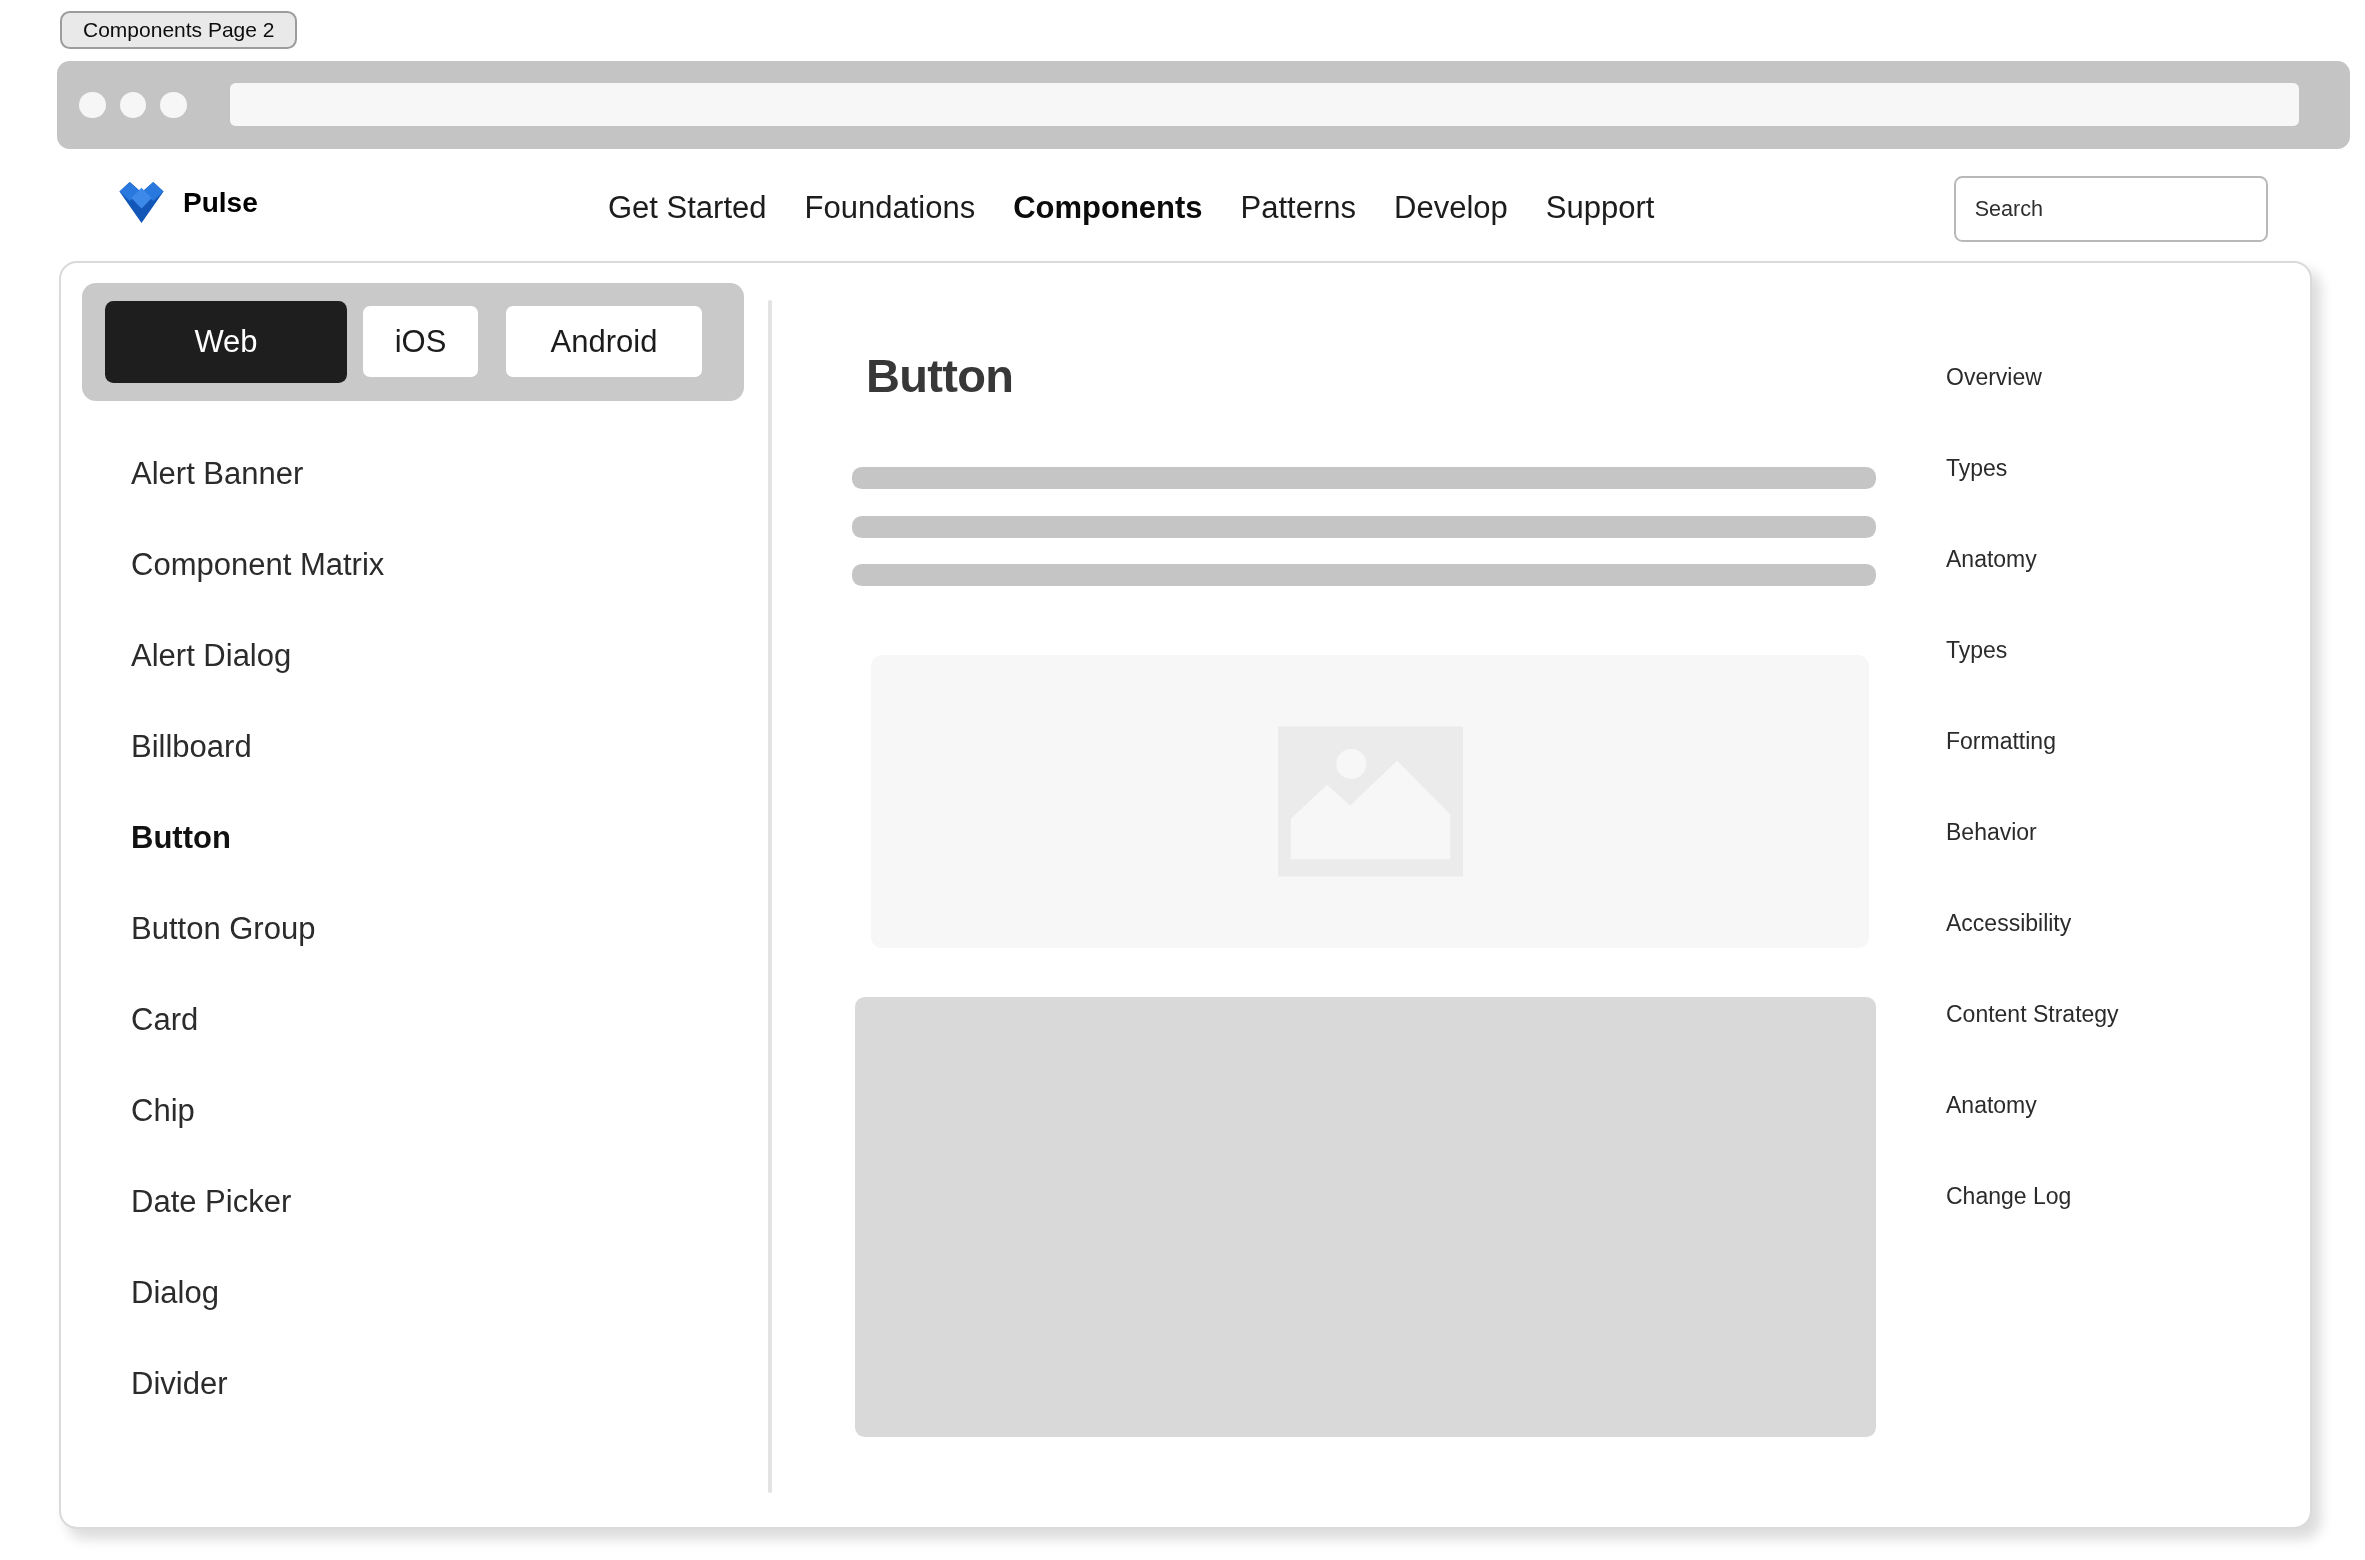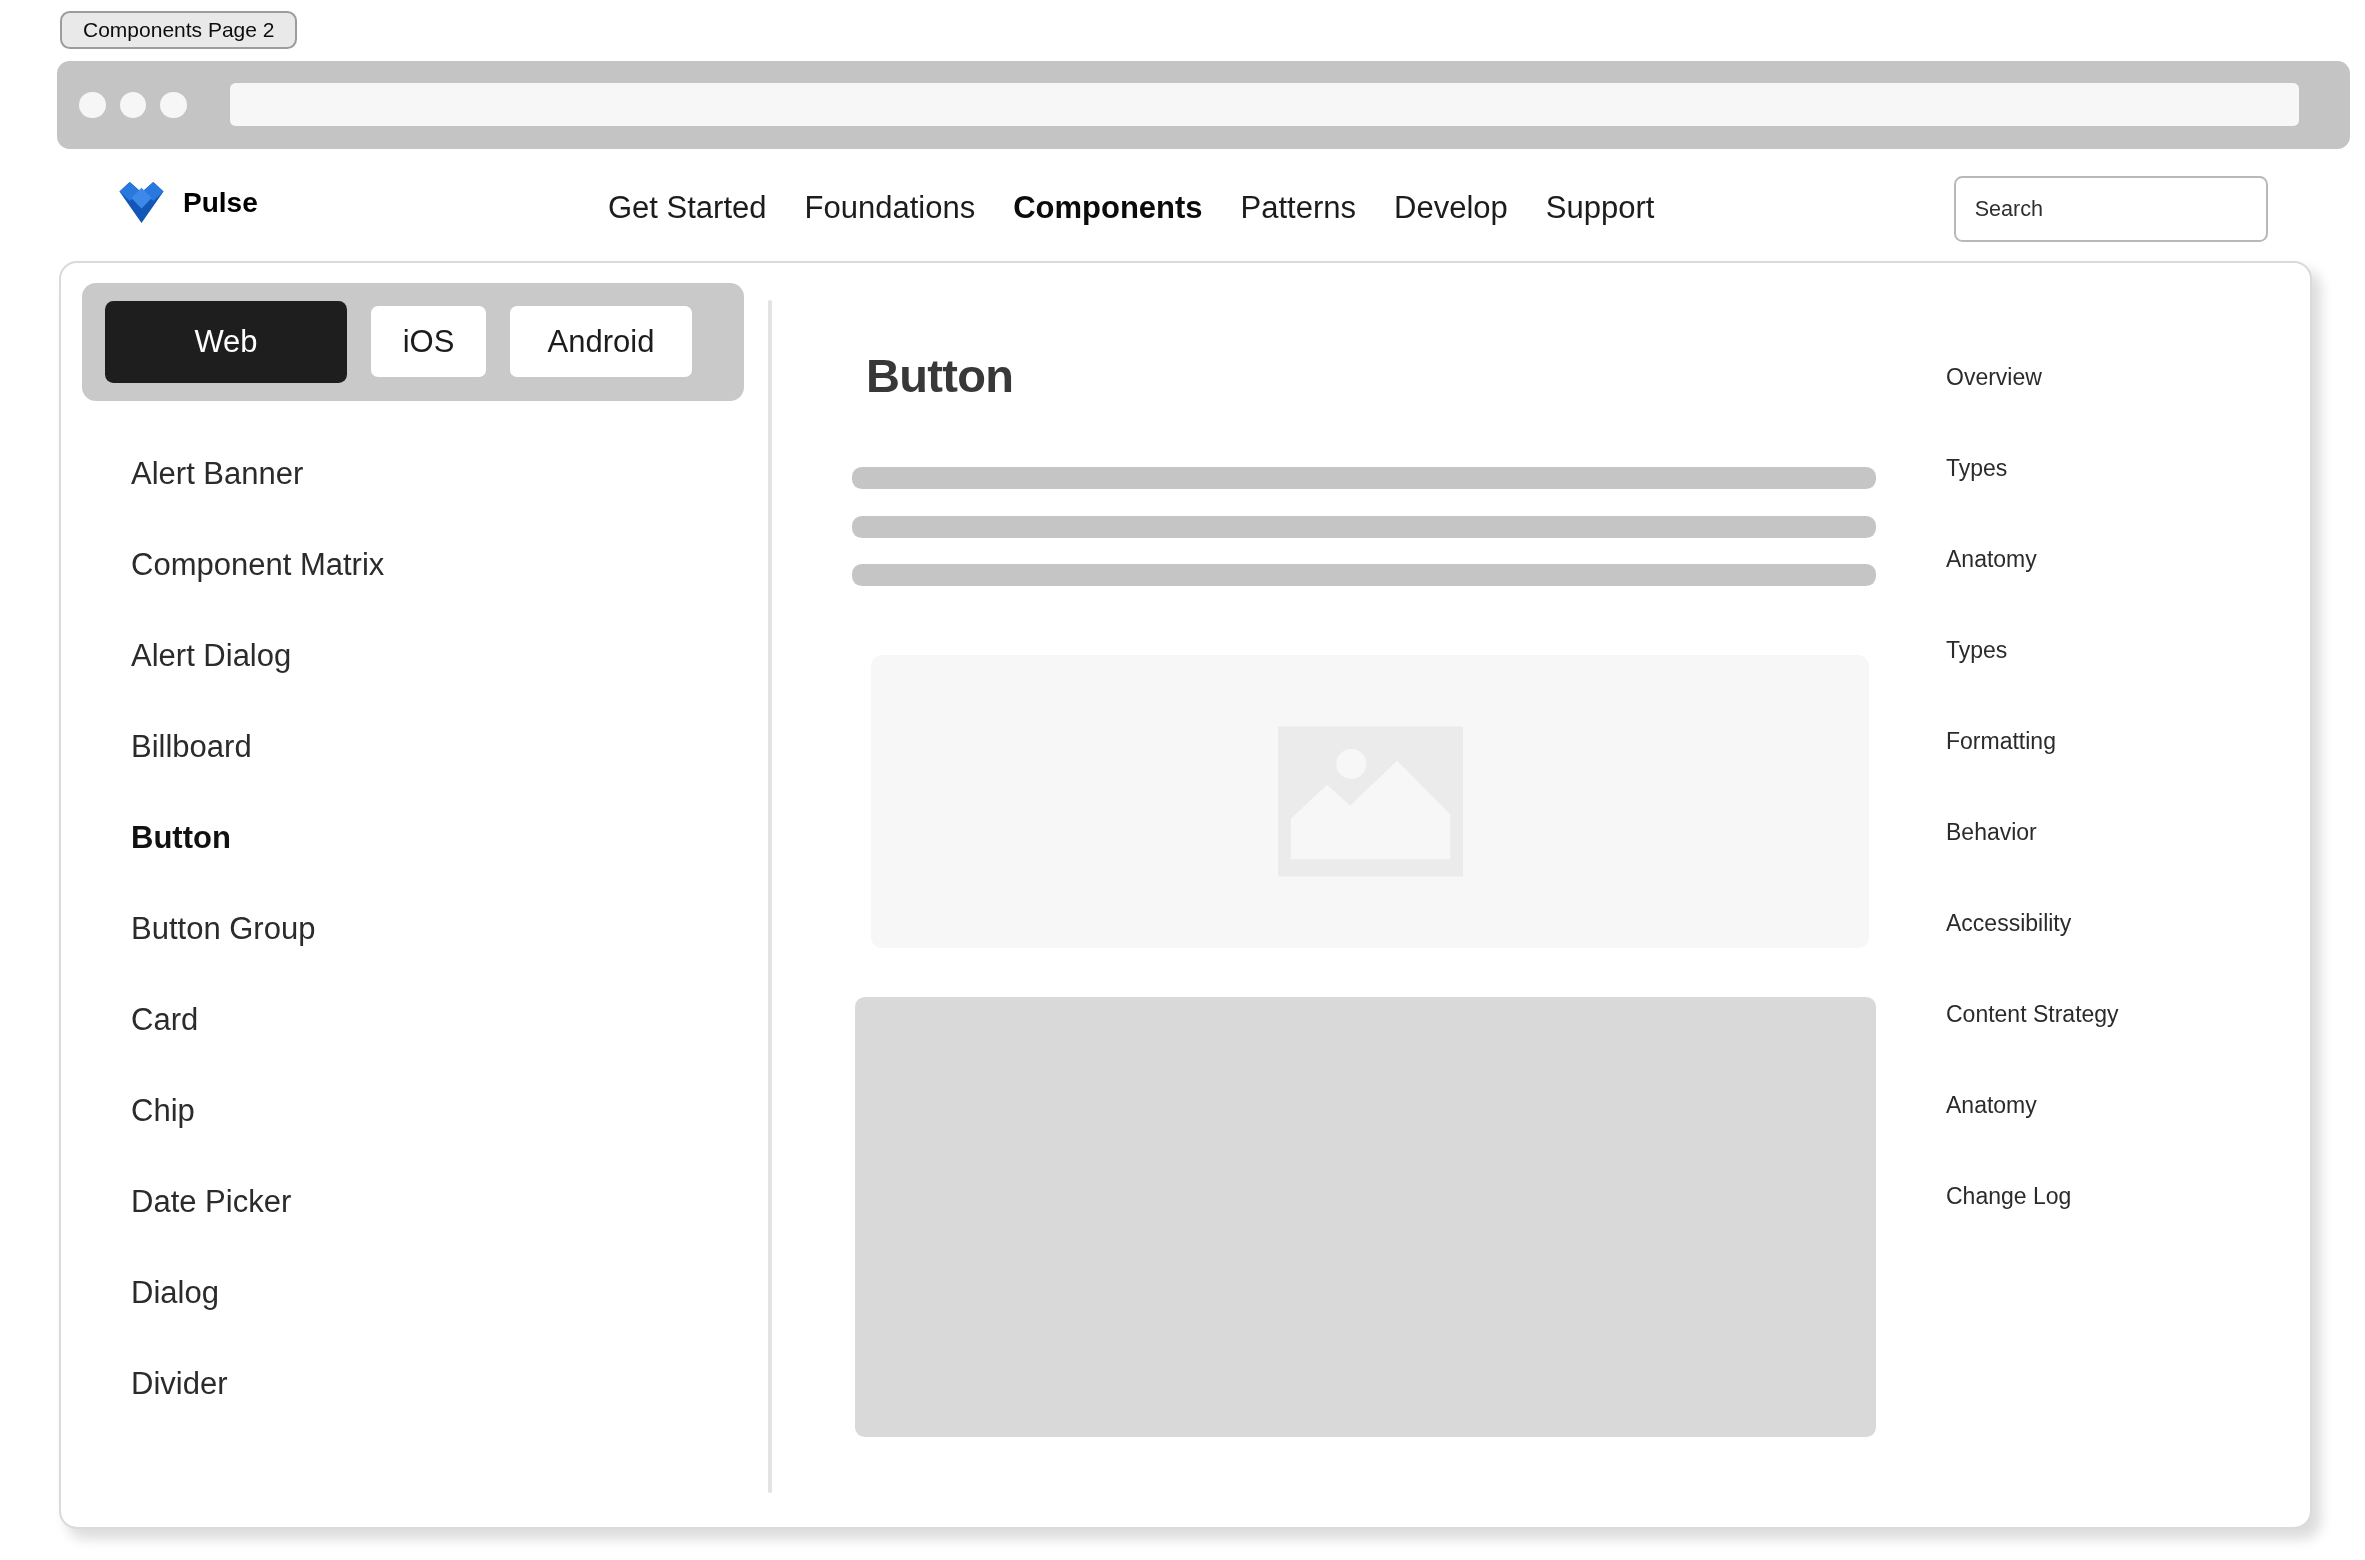--- a/index.html
+++ b/index.html
@@ -34,26 +34,26 @@
   .search-box input::placeholder{color:#2f2f2f;opacity:1;}
 
   
   .container{position:absolute;left:59px;top:261px;width:2253px;height:1268px;
              background:#fff;border:2.1px solid #dadada;border-radius:18px;
              box-shadow:8.4px 9.8px 12.5px rgba(0,0,0,0.14);box-sizing:border-box;}
 
   
   .segmented{position:absolute;left:21px;top:19.5px;width:662px;height:118px;
              background:#c9c9c9;border-radius:14px;display:flex;align-items:center;
-             padding-left:23px;gap:24px;box-sizing:border-box;}
+             padding-left:23px;gap:16px;box-sizing:border-box;}
   .segment{height:71px;background:#ffffff;border-radius:7px;display:flex;
            align-items:center;justify-content:center;font-size:31px;color:#1c1c1c;cursor:pointer;}
   .segment:nth-child(1){width:242px;}
   .segment:nth-child(2){width:115px;}
-  .segment:nth-child(3){width:182px;}
+  .segment:nth-child(3){width:196px;margin-left:12px;}
   .segment.selected{height:82px;background:#1e1e1e;color:#ffffff;border-radius:8.4px;}
 
   
   .side-list{position:absolute;left:70px;top:195px;width:627px;}
   .side-item{height:32px;line-height:32px;margin-bottom:59px;font-size:31px;
              color:#2b2b2b;cursor:pointer;white-space:nowrap;}
   .side-item.active{font-weight:700;color:#111;}
 
   .v-divider{position:absolute;left:707px;top:37px;width:3.5px;height:1193px;
              background:#e3e3e3;border-radius:2.1px;}

